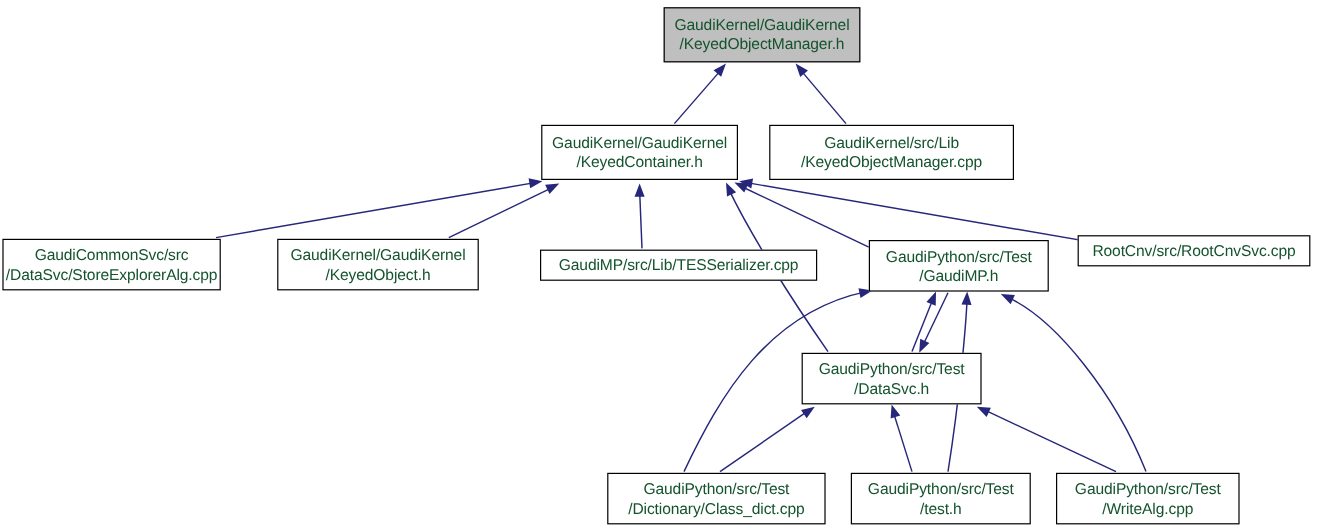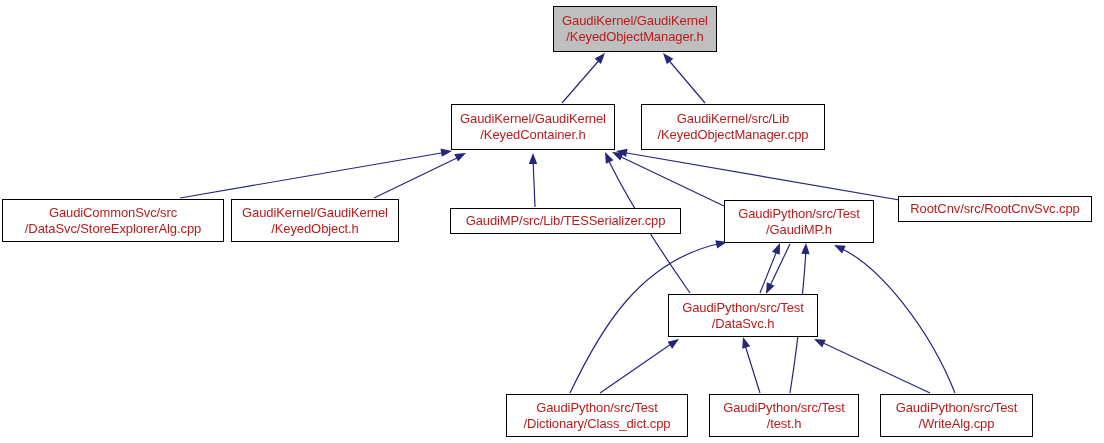--- a/index.html
+++ b/index.html
@@ -30,21 +30,21 @@
     box-sizing: border-box;
     border: 1px solid #000000;
     background: #ffffff;
     display: flex;
     flex-direction: column;
     align-items: center;
     justify-content: center;
     text-align: center;
     font-size: 13px;
     line-height: 16px;
-    color: #b91c1c;
+    color: #14532d;
     letter-spacing: -0.1px;
     z-index: 2;
   }
   .node.root {
     background: #bfbfbf;
   }
   .node .line {
     white-space: nowrap;
   }
 </style>
@@ -87,25 +87,25 @@
       <polygon points="0,0 -11,-4.2 -11,4.2" fill="#26267a" transform="translate(834,245) rotate(-155)"></polygon>
     </svg>
 <div class="node root" style="left: 553px; top: 6px; width: 164px; height: 46px;">
       <span class="line">GaudiKernel/GaudiKernel</span>
       <span class="line">/KeyedObjectManager.h</span>
     </div>
     <div class="node" style="left: 451px; top: 104px; width: 164px; height: 46px;">
       <span class="line">GaudiKernel/GaudiKernel</span>
       <span class="line">/KeyedContainer.h</span>
     </div>
-    <div class="node" style="left: 641px; top: 104px; width: 184px; height: 46px;">
+    <div class="node" style="left: 641px; top: 104px; width: 204px; height: 46px;">
       <span class="line">GaudiKernel/src/Lib</span>
       <span class="line">/KeyedObjectManager.cpp</span>
     </div>
-    <div class="node" style="left: 2px; top: 199px; width: 222px; height: 43px;">
+    <div class="node" style="left: 2px; top: 199px; width: 182px; height: 43px;">
       <span class="line">GaudiCommonSvc/src</span>
       <span class="line">/DataSvc/StoreExplorerAlg.cpp</span>
     </div>
     <div class="node" style="left: 231px; top: 199px; width: 168px; height: 43px;">
       <span class="line">GaudiKernel/GaudiKernel</span>
       <span class="line">/KeyedObject.h</span>
     </div>
     <div class="node" style="left: 423px; top: 208px; width: 231px; height: 26px; margin-left: 27px;">
       <span class="line">GaudiMP/src/Lib/TESSerializer.cpp</span>
     </div>

